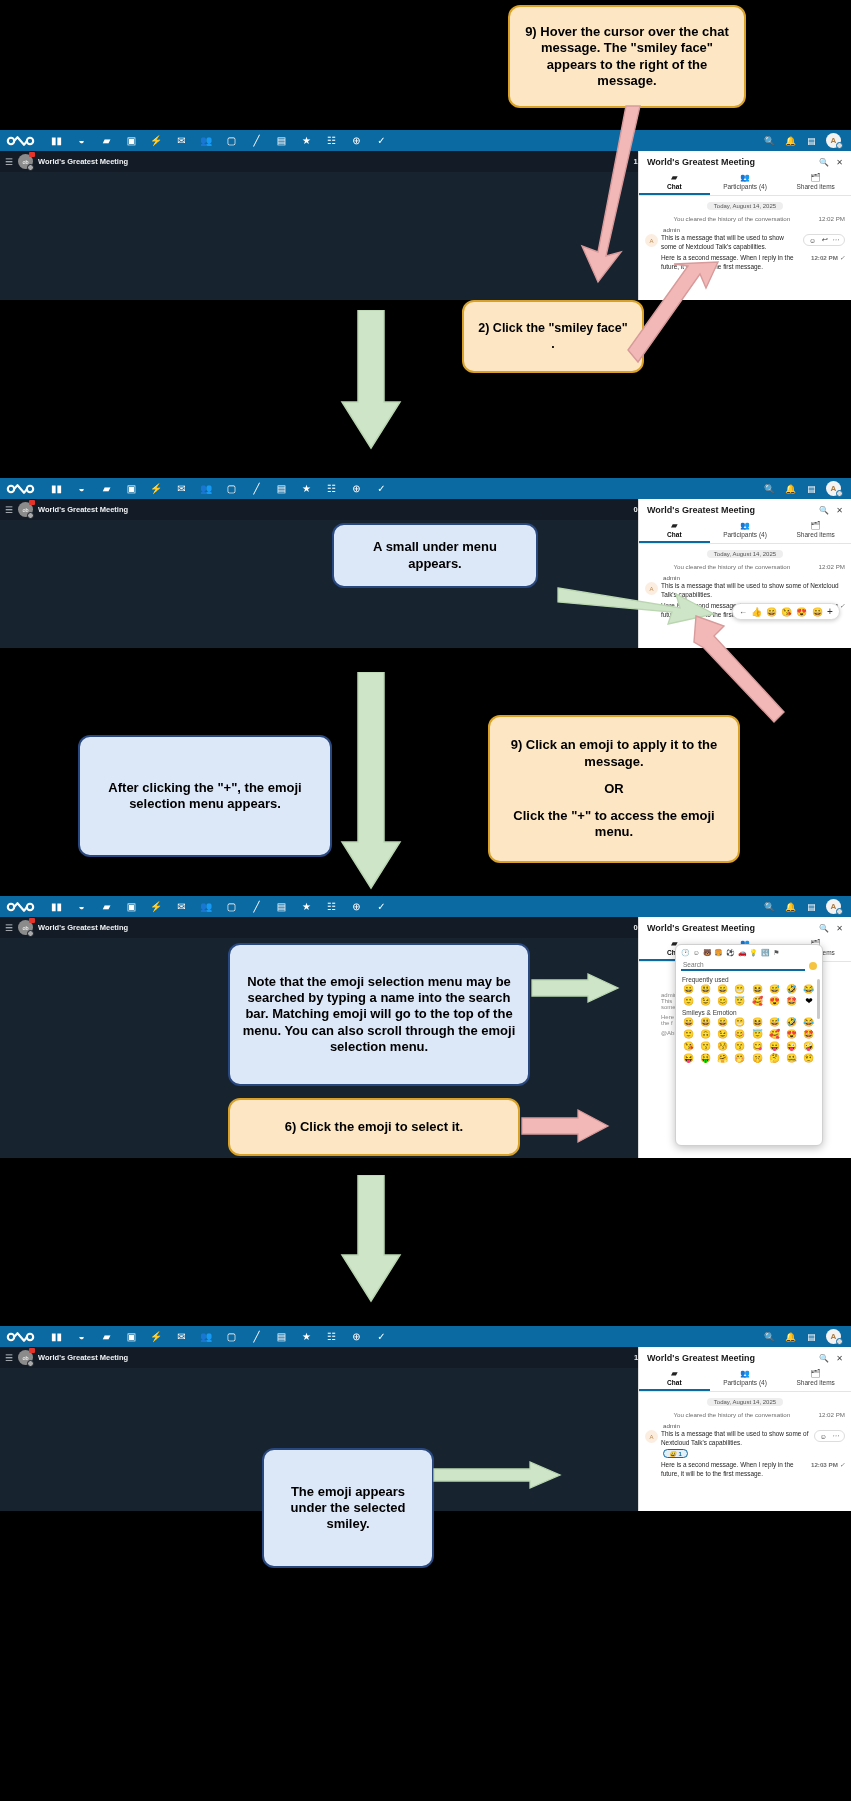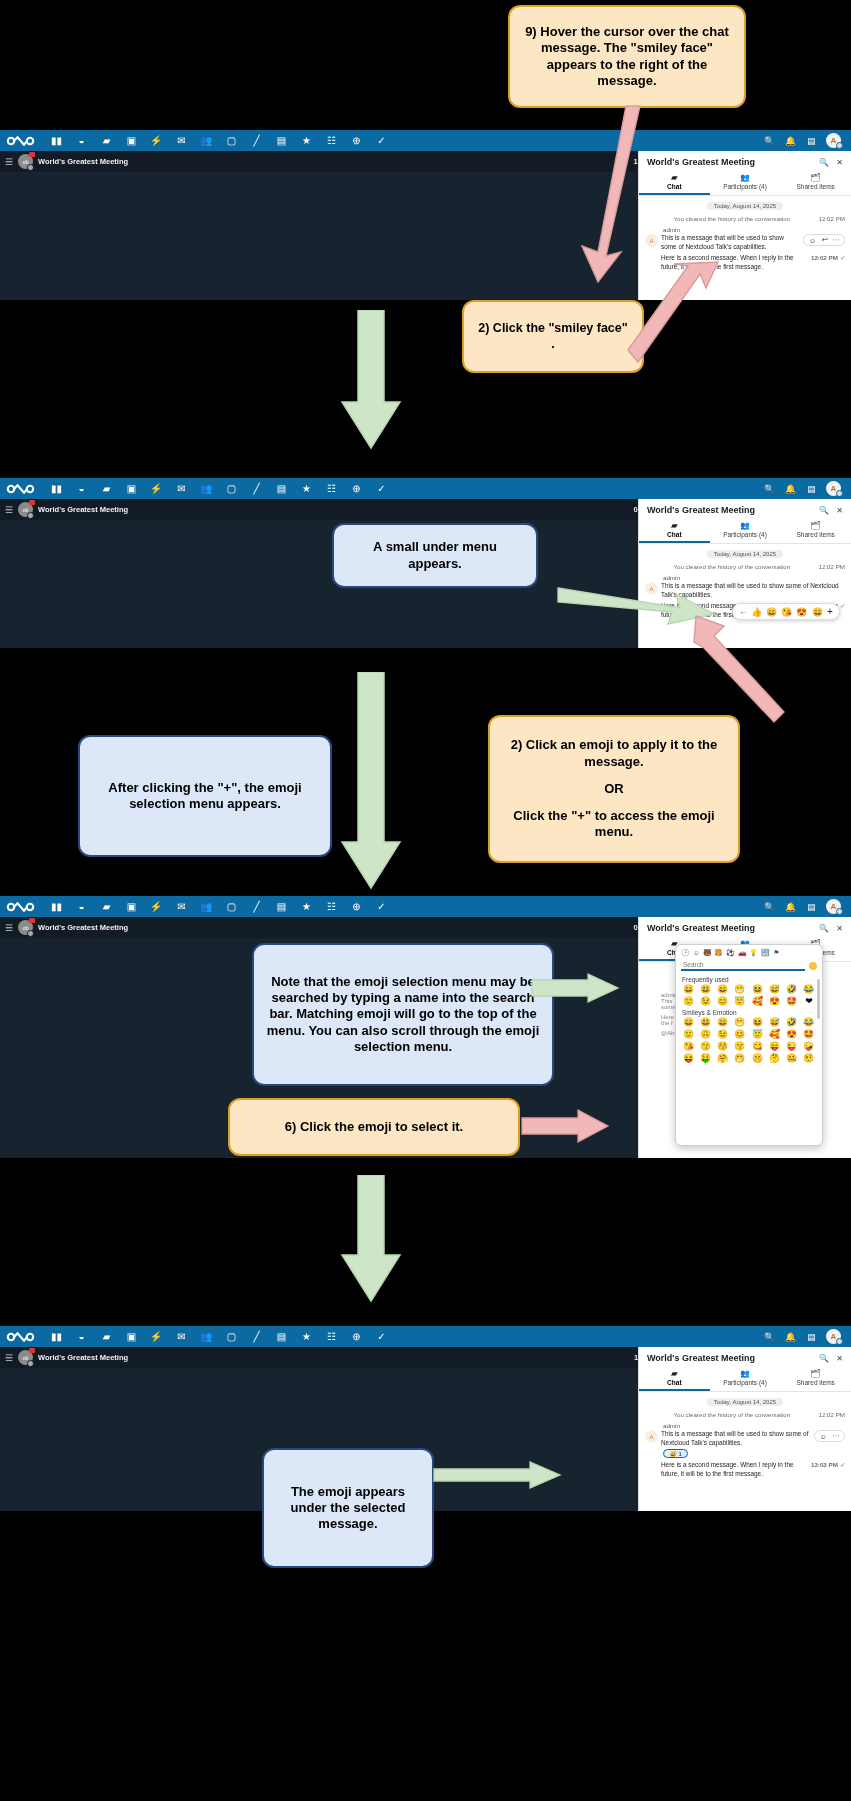--- a/index.html
+++ b/index.html
@@ -410,21 +410,21 @@
 
   <svg class="ptr" style="left:690px;top:612px;width:96px;height:112px;" viewBox="0 0 96 112">
     <polygon points="6,4 34,14 24,24 94,100 84,110 14,36 4,30" fill="#f2b8b8" stroke="#d89a9a" stroke-width="1.4"></polygon>
   </svg>
 
   <div class="callout blue" style="left:78px;top:735px;width:254px;height:122px;font-size:13px;">
     <p>After clicking the "+", the emoji selection menu appears.</p>
   </div>
 
   <div class="callout orange" style="left:488px;top:715px;width:252px;height:148px;font-size:13px;flex-direction:column;gap:0;">
-    <p>2) Click an emoji to apply it to the message.</p>
+    <p>9) Click an emoji to apply it to the message.</p>
     <span class="sp"></span>
     <p>OR</p>
     <span class="sp"></span>
     <p>Click the "+" to access the emoji menu.</p>
   </div>
 
   <svg class="down-arrow" style="left:340px;top:672px;width:62px;height:218px;" viewBox="0 0 62 218">
     <polygon points="18,0 44,0 44,170 60,170 31,216 2,170 18,170" fill="#cfe5c8" stroke="#b9d6b0" stroke-width="1.5"></polygon>
   </svg>
 
@@ -591,21 +591,21 @@
           <span>🤫</span>
             <span>🤔</span>
           <span>🤐</span>
             <span>🤨</span>
         </div>
         <div class="ep-scroll"></div>
       </div>
     </div>
   </div>
 
-  <div class="callout blue" style="left:228px;top:943px;width:302px;height:143px;font-size:13px;margin-left:24px;">
+  <div class="callout blue" style="left:228px;top:943px;width:302px;height:143px;font-size:13px;">
     <p>Note that the emoji selection menu may be searched by typing a name into the search bar.  Matching emoji will go to the top of the menu.  You can also scroll through the emoji selection menu.</p>
   </div>
 
   <svg class="ptr" style="left:530px;top:972px;width:90px;height:34px;" viewBox="0 0 90 34">
     <polygon points="2,8 58,8 58,2 88,16 58,30 58,24 2,24" fill="#cfe5c8" stroke="#b9d6b0" stroke-width="1.3"></polygon>
   </svg>
 
   <div class="callout orange" style="left:228px;top:1098px;width:292px;height:58px;font-size:13px;">
     <p>6) Click the emoji to select it.</p>
   </div>
@@ -734,20 +734,20 @@
           <span class="msgmeta">
             <b>12:03 PM</b>
             <i>✓</i>
           </span>
         </div>
       </div>
     </div>
   </div>
 
   <div class="callout blue" style="left:262px;top:1448px;width:172px;height:120px;font-size:13px;">
-    <p>The emoji appears under the selected message.</p>
+    <p>The emoji appears under the selected smiley.</p>
   </div>
 
   <svg class="ptr" style="left:432px;top:1460px;width:130px;height:30px;" viewBox="0 0 130 30">
     <polygon points="2,9 98,9 98,2 128,15 98,28 98,21 2,21" fill="#cfe5c8" stroke="#b9d6b0" stroke-width="1.3"></polygon>
   </svg>
 
 </div>
 
 </body></html>

